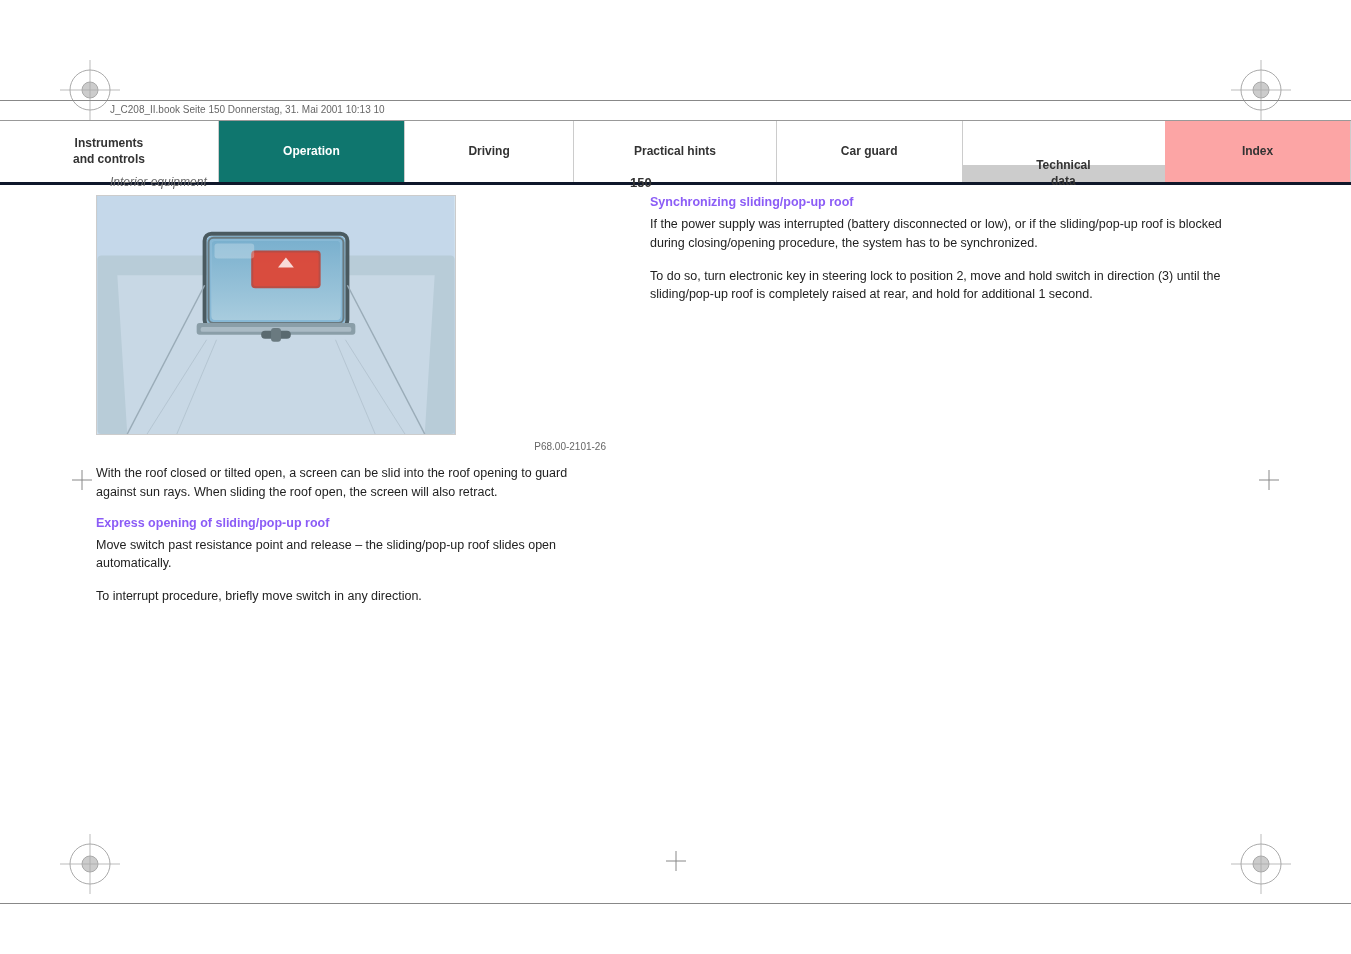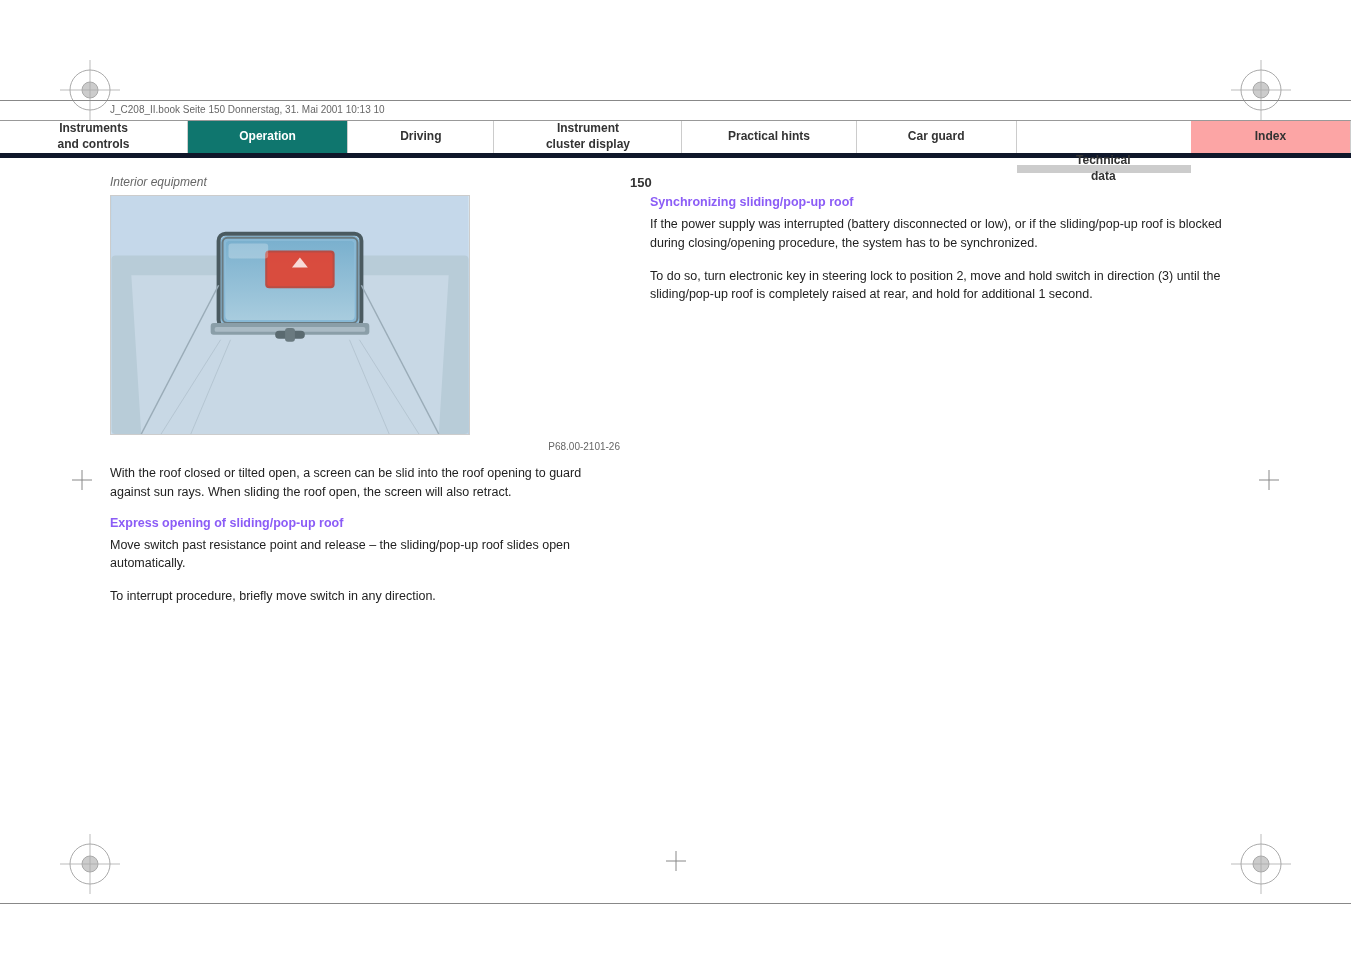--- a/index.html
+++ b/index.html
@@ -23,24 +23,24 @@
       width: 100%;
       height: 100%;
     }
 
     
     .nav-bar {
       position: absolute;
       top: 120px;
       left: 0;
       right: 0;
-      height: 38px;
+      height: 65px;
       display: flex;
       border-top: 1px solid #999;
-      border-bottom: 5px solid #0f172a;
+      border-bottom: 3px solid #0f172a;
     }
 
     .nav-item {
       display: flex;
       align-items: center;
       justify-content: center;
       text-align: center;
       padding: 4px 10px;
       font-size: 12px;
       font-weight: bold;
@@ -86,21 +86,21 @@
       left: 630px;
       font-size: 13px;
       font-weight: bold;
       color: #333;
     }
 
     
     .content-left {
       position: absolute;
       top: 195px;
-      left: 110px;
+      left: 96px;
       width: 510px;
     }
 
     .content-right {
       position: absolute;
       top: 195px;
       left: 650px;
       width: 580px;
     }
 
@@ -230,24 +230,20 @@
   <div class="nav-item" style="flex:1.2;">
     <span style="white-space:pre-line;">Instruments
 and controls</span>
   </div>
   <div class="nav-item active" style="flex:1;">
     <span>Operation</span>
   </div>
   <div class="nav-item" style="flex:0.9;">
     <span>Driving</span>
   </div>
-  <div class="nav-item" style="flex:1.2;">
-    <span style="white-space:pre-line;">Instrument
-cluster display</span>
-  </div>
   <div class="nav-item" style="flex:1.1;">
     <span>Practical hints</span>
   </div>
   <div class="nav-item" style="flex:1;">
     <span>Car guard</span>
   </div>
   <div class="nav-item" style="flex:1.1; background:#ccc;margin-top:44px;">
     <span style="white-space:pre-line;">Technical
 data</span>
   </div>

